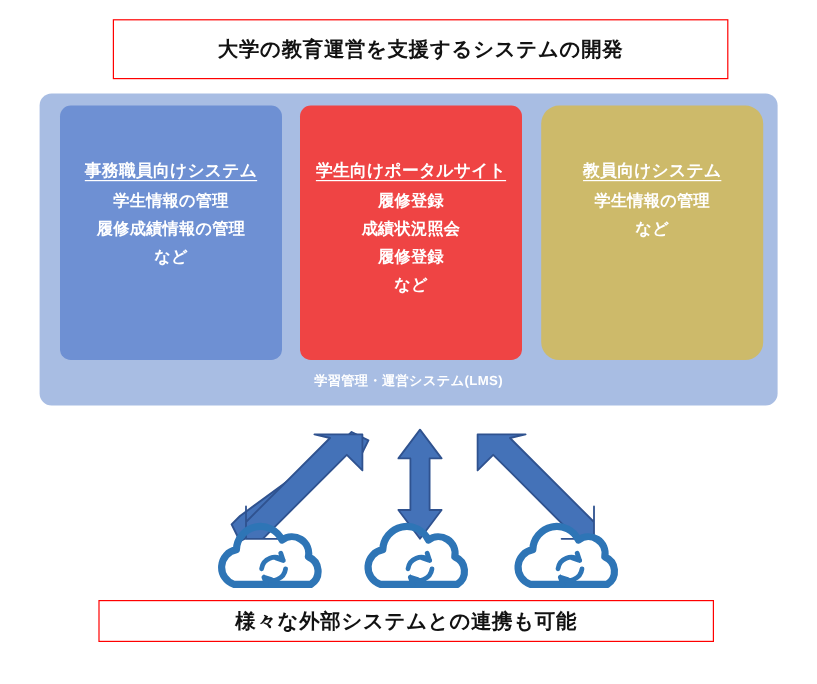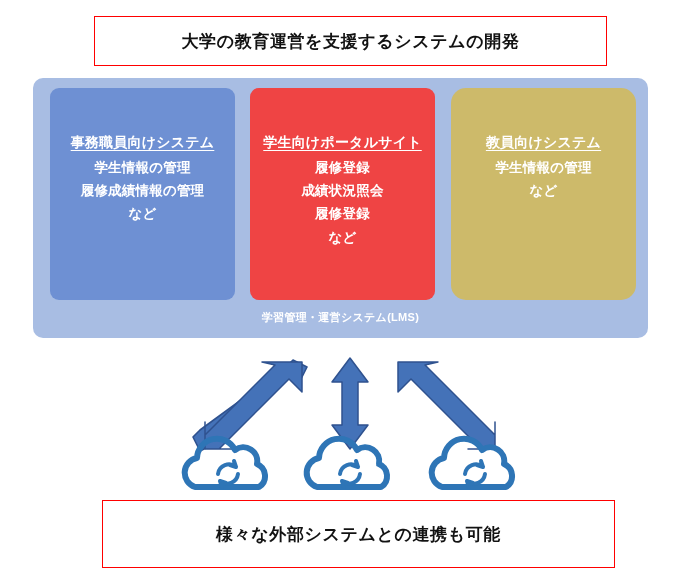--- a/index.html
+++ b/index.html
@@ -34,24 +34,24 @@
     white-space: nowrap;
     text-align: center;
   }
   #title-callout {
     left: 94px;
     top: 16px;
     width: 513px;
     height: 50px;
   }
   #footer-callout {
-    left: 102px;
+    left: 82px;
     top: 500px;
     width: 513px;
-    height: 68px;
+    height: 35px;
   }
 
   
   #lms-container {
     position: absolute;
     left: 33px;
     top: 78px;
     width: 615px;
     height: 260px;
     background: #a8bde3;

